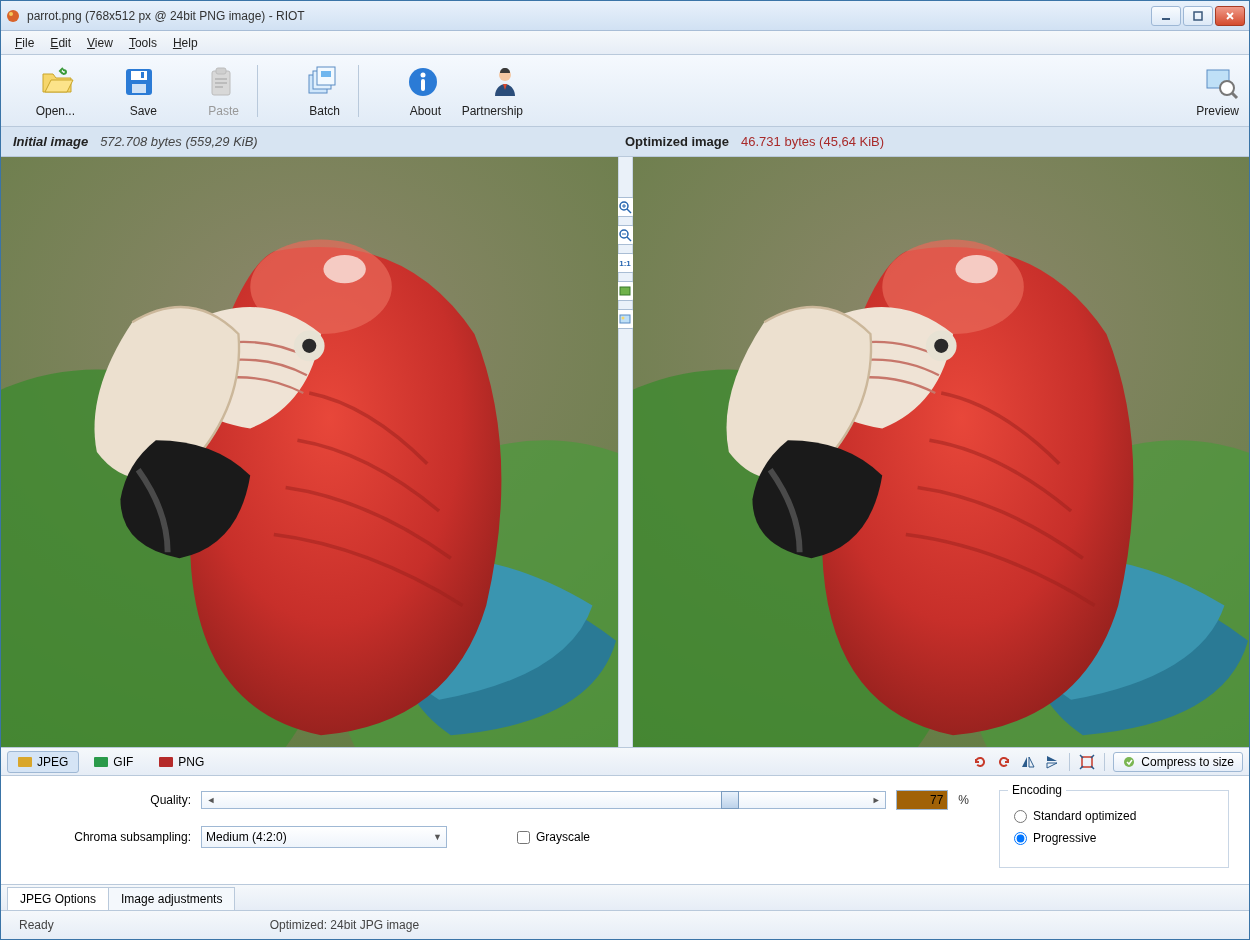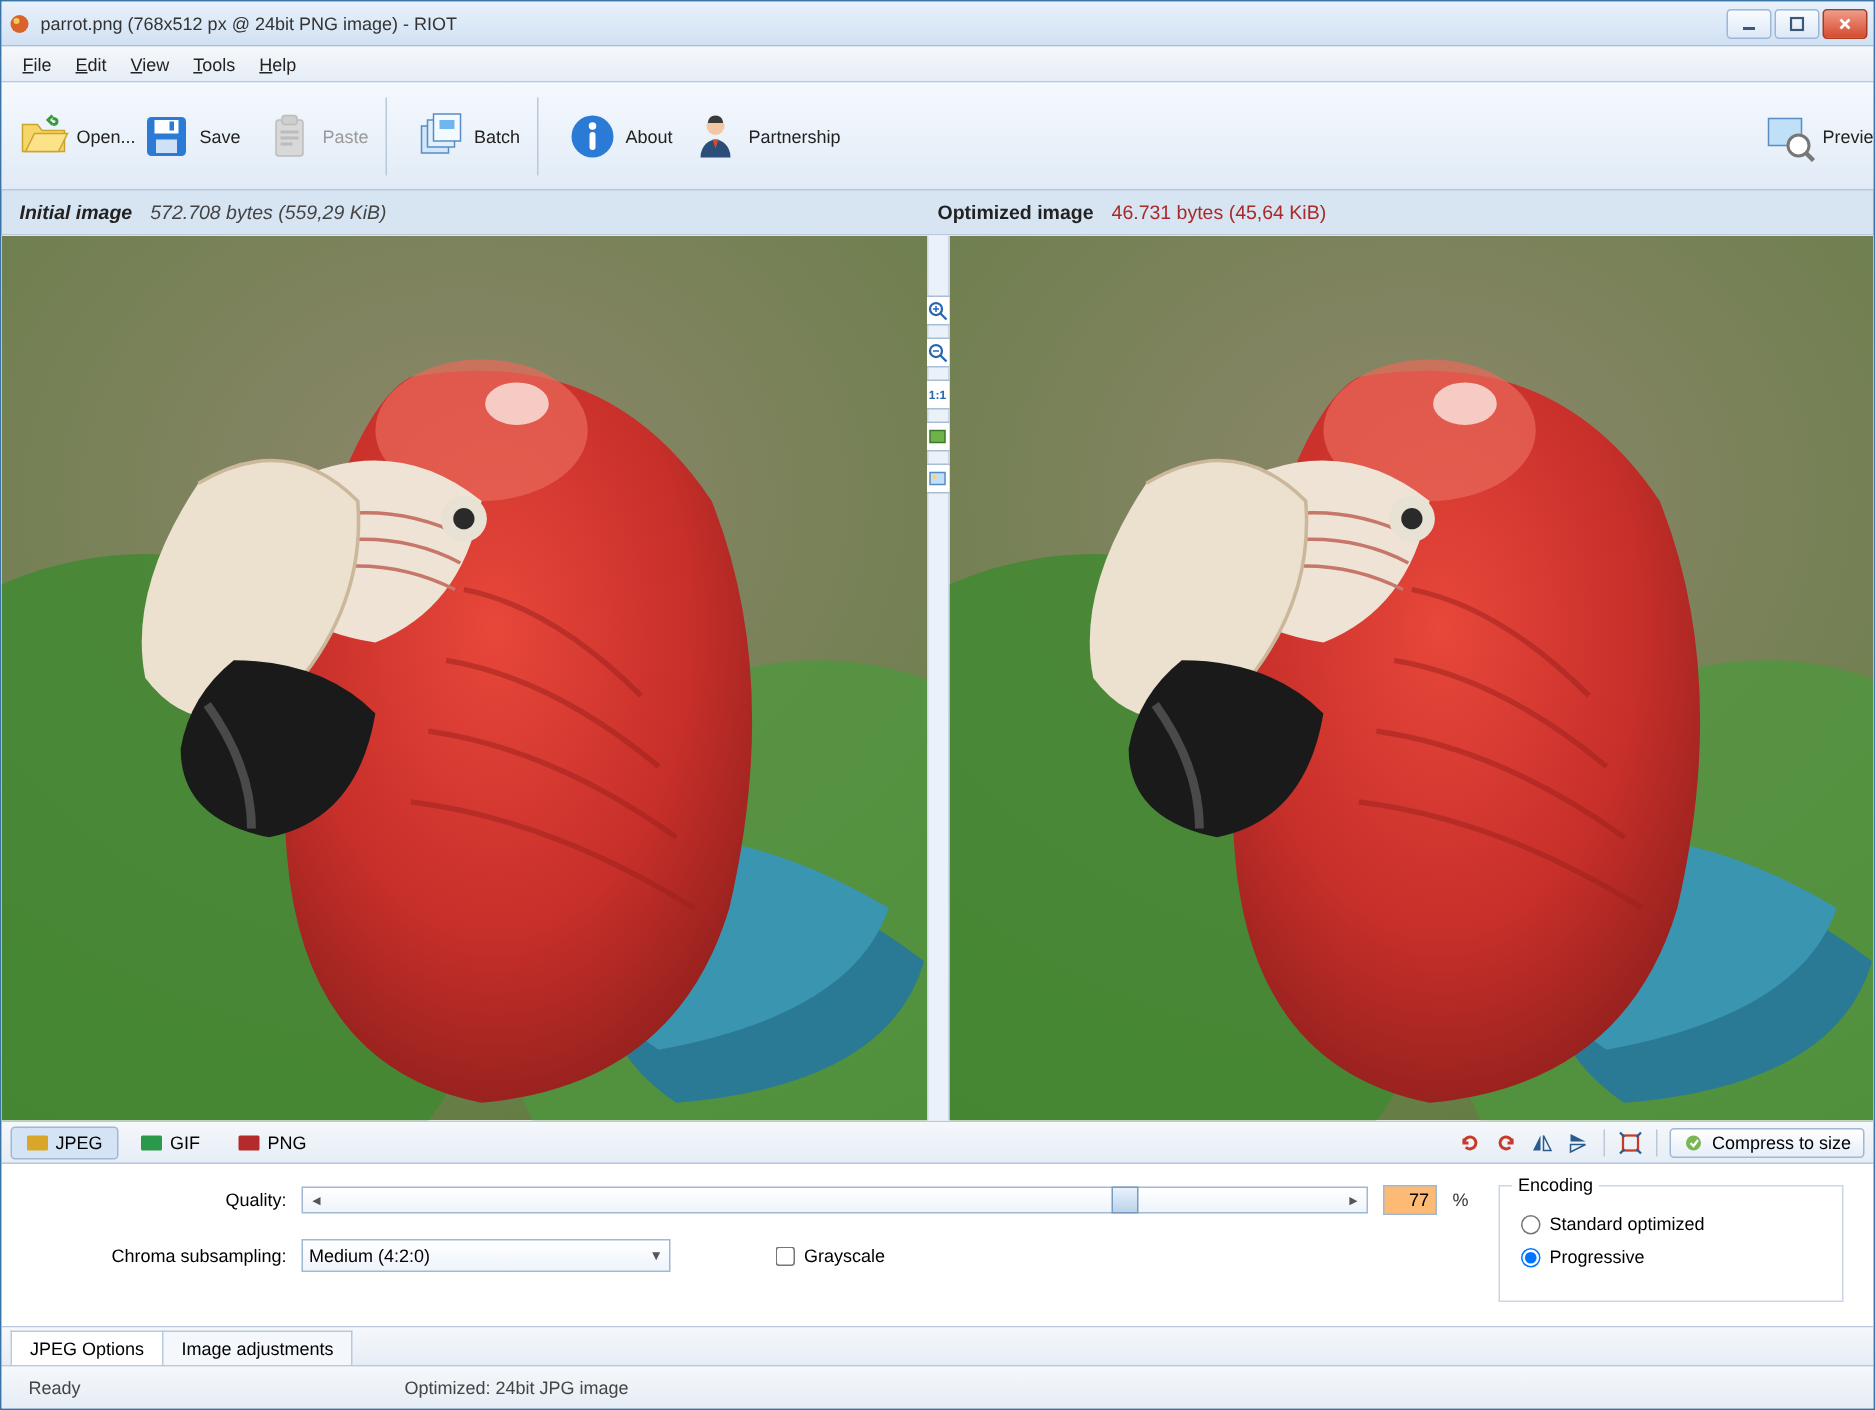--- a/index.html
+++ b/index.html
@@ -49,21 +49,21 @@
 .toolbar {
   height: 72px;
   background: linear-gradient(#f5f9fe, #e1ebf6);
   display: flex;
   align-items: center;
   padding: 4px 10px;
   gap: 18px;
   border-bottom: 1px solid #b9c9db;
 }
 .toolbar-btn {
-  display: flex; flex-direction: row; align-items: center;
+  display: flex; flex-direction: column; align-items: flex-end;
   gap: 4px; width: 64px; cursor: default; color: #222;
 }
 .toolbar-btn.disabled { color: #999; }
 .toolbar-btn .icon-slot { width: 36px; height: 36px; display:flex;align-items:center;justify-content:center; }
 .toolbar-sep { width: 1px; height: 52px; background: #b9c9db; }
 .toolbar-spacer { flex: 1; }
 
 .infobar { display: flex; padding: 7px 12px; font-size: 13px; color: #444; border-bottom: 1px solid #b9c9db; font-weight: 600;}
 .infobar .left { flex: 1; display: flex; gap: 12px; font-style: italic; }
 .infobar .right { flex: 1; display: flex; gap: 12px; }
@@ -124,38 +124,38 @@
 .tool-ico { width: 18px; height: 18px; display:flex;align-items:center;justify-content:center; }
 .compress-btn {
   padding: 2px 8px; border: 1px solid #9fb8d4; border-radius: 3px;
   background: linear-gradient(#fff,#e6eef9); display:flex;align-items:center;gap:5px;
 }
 
 .options-panel {
   background: #fff;
   border-bottom: 1px solid #b9c9db;
   padding: 14px 20px 16px 20px;
-  display: flex; gap: 20px;
+  display: flex; gap: 30px;
 }
 .opt-left { flex: 1; display: flex; flex-direction: column; gap: 16px; }
 .quality-row { display: flex; align-items: center; gap: 10px; }
 .quality-row label { width: 170px; text-align: right; }
 .slider {
   flex: 1; height: 18px; border: 1px solid #9fb8d4;
   background: linear-gradient(#fff,#eef4fb);
   position: relative;
 }
 .slider .arrow { position: absolute; top: 0; width: 16px; height: 16px; display:flex;align-items:center;justify-content:center; font-size:9px; color:#555;}
 .slider .arrow.left { left: 1px; }
 .slider .arrow.right { right: 1px; }
 .slider .thumb {
   position: absolute; top: -1px; left: 76%; width: 18px; height: 18px;
   background: linear-gradient(#e9f2fc,#bcd2ea); border: 1px solid #7a9cc0;
 }
-.quality-val { width: 36px; border: 1px solid #9fb8d4; padding: 2px 16px; text-align:right; background:#fdba74; }
+.quality-val { width: 52px; border: 1px solid #9fb8d4; padding: 2px 4px; text-align:right; background:#a16207; }
 .pct { color:#333; }
 .chroma-row { display: flex; align-items: center; gap: 10px; }
 .chroma-row label { width: 170px; text-align: right; }
 .combo {
   width: 246px; border: 1px solid #9fb8d4; padding: 3px 4px;
   background: linear-gradient(#fff,#eef4fb); display:flex; justify-content:space-between; align-items:center;
 }
 .combo .caret { font-size: 9px; color:#555; }
 .chk { display: flex; align-items: center; gap: 6px; }
 .chk input { width: 13px; height: 13px; }

